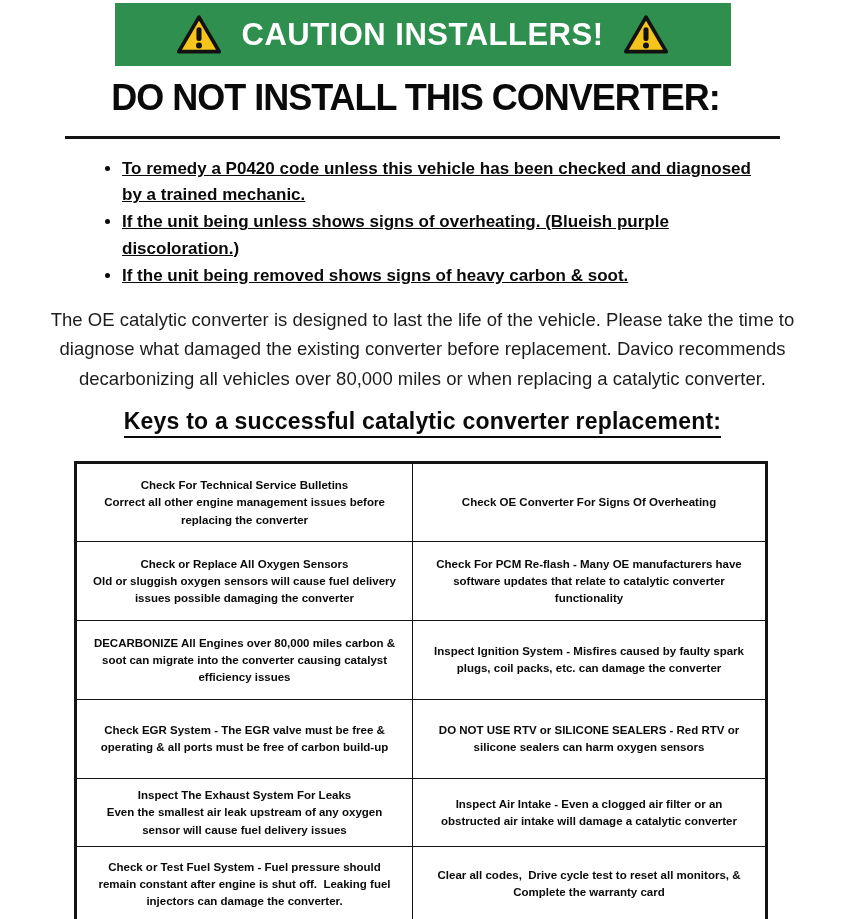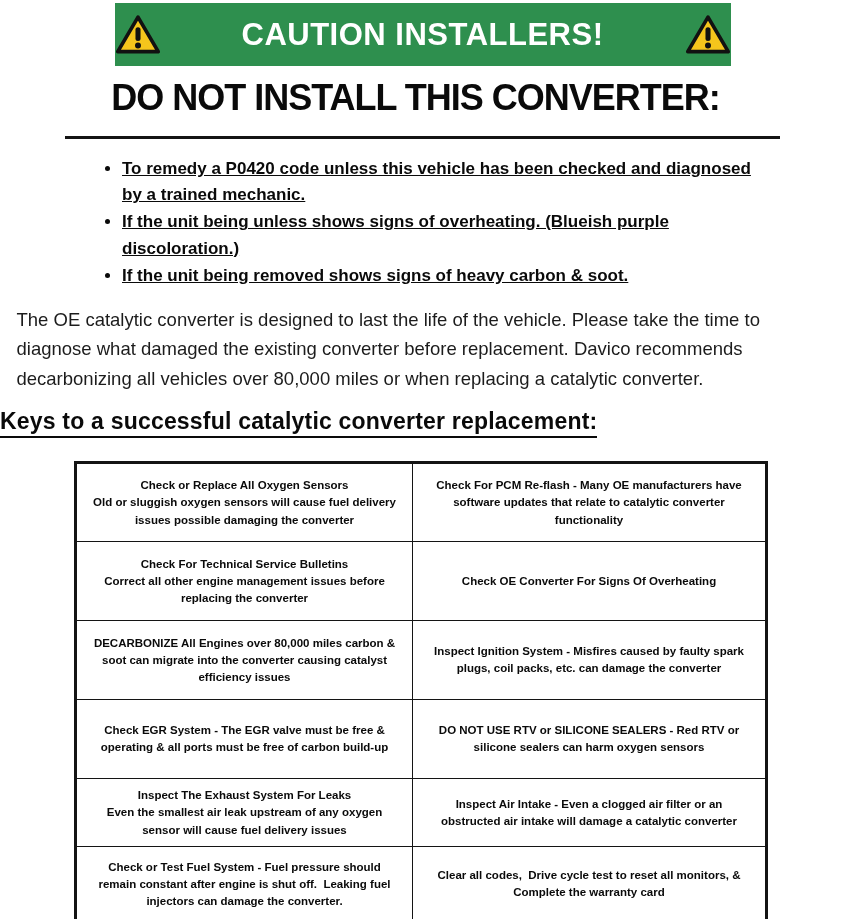--- a/index.html
+++ b/index.html
@@ -9,21 +9,21 @@
     color: #000;
     overflow: hidden;
   }
   .page { position: relative; width: 845px; height: 919px; background: #fff; }
 
   
   .banner {
     width: 616px; height: 63px;
     margin: 3px auto 0 auto;
     background: var(--banner-green, #2e8f4e);
-    display: flex; align-items: center; justify-content: space-between;
+    display: flex; align-items: center; justify-content: center;
     gap: 20px;
   }
   .banner-text {
     color: #ffffff;
     font-size: 31px;
     font-weight: bold;
     letter-spacing: 0.5px;
     white-space: nowrap;
   }
   .tri { display: inline-flex; line-height: 0; }
@@ -56,28 +56,29 @@
     line-height: 1.55;
     color: #0a0a0a;
     text-decoration: underline;
   }
   .warning-list li { margin: 0 0 1px 0; }
 
   
   .para {
     width: 812px;
     margin: 15px auto 0 auto;
+    text-align: center;
     font-size: 18.5px;
     font-weight: normal;
     line-height: 1.62;
     color: #1c1c1c;
   }
 
   
-  .keys-wrap { text-align: left; margin: 14px 0 0 0; }
+  .keys-wrap { text-align: center; margin: 14px 0 0 0; }
   .keys-heading {
     display: inline-block;
     font-size: 23px;
     font-weight: bold;
     letter-spacing: 0.2px;
     color: #0a0a0a;
     border-bottom: 2.5px solid #0a0a0a;
     padding-bottom: 1px;
   }
 
@@ -145,28 +146,28 @@
     <span class="keys-heading">Keys to a successful catalytic converter replacement:</span>
   </div>
 
   <table class="keys-table">
     <colgroup>
         <col class="left">
         <col class="right">
       </colgroup>
     <tbody>
       <tr>
+        <td>Check For Technical Service Bulletins
+Correct all other engine management issues before replacing the converter</td>
+        <td>Check OE Converter For Signs Of Overheating</td>
+      </tr>
+      <tr>
         <td>Check or Replace All Oxygen Sensors
 Old or sluggish oxygen sensors will cause fuel delivery issues possible damaging the converter</td>
         <td>Check For PCM Re-flash - Many OE manufacturers have software updates that relate to catalytic converter functionality</td>
-      </tr>
-      <tr>
-        <td>Check For Technical Service Bulletins
-Correct all other engine management issues before replacing the converter</td>
-        <td>Check OE Converter For Signs Of Overheating</td>
       </tr>
       <tr>
         <td>DECARBONIZE All Engines over 80,000 miles carbon &amp; soot can migrate into the converter causing catalyst efficiency issues</td>
         <td>Inspect Ignition System - Misfires caused by faulty spark plugs, coil packs, etc. can damage the converter</td>
       </tr>
       <tr>
         <td>Check EGR System - The EGR valve must be free &amp; operating &amp; all ports must be free of carbon build-up</td>
         <td>DO NOT USE RTV or SILICONE SEALERS - Red RTV or silicone sealers can harm oxygen sensors</td>
       </tr>
       <tr>

